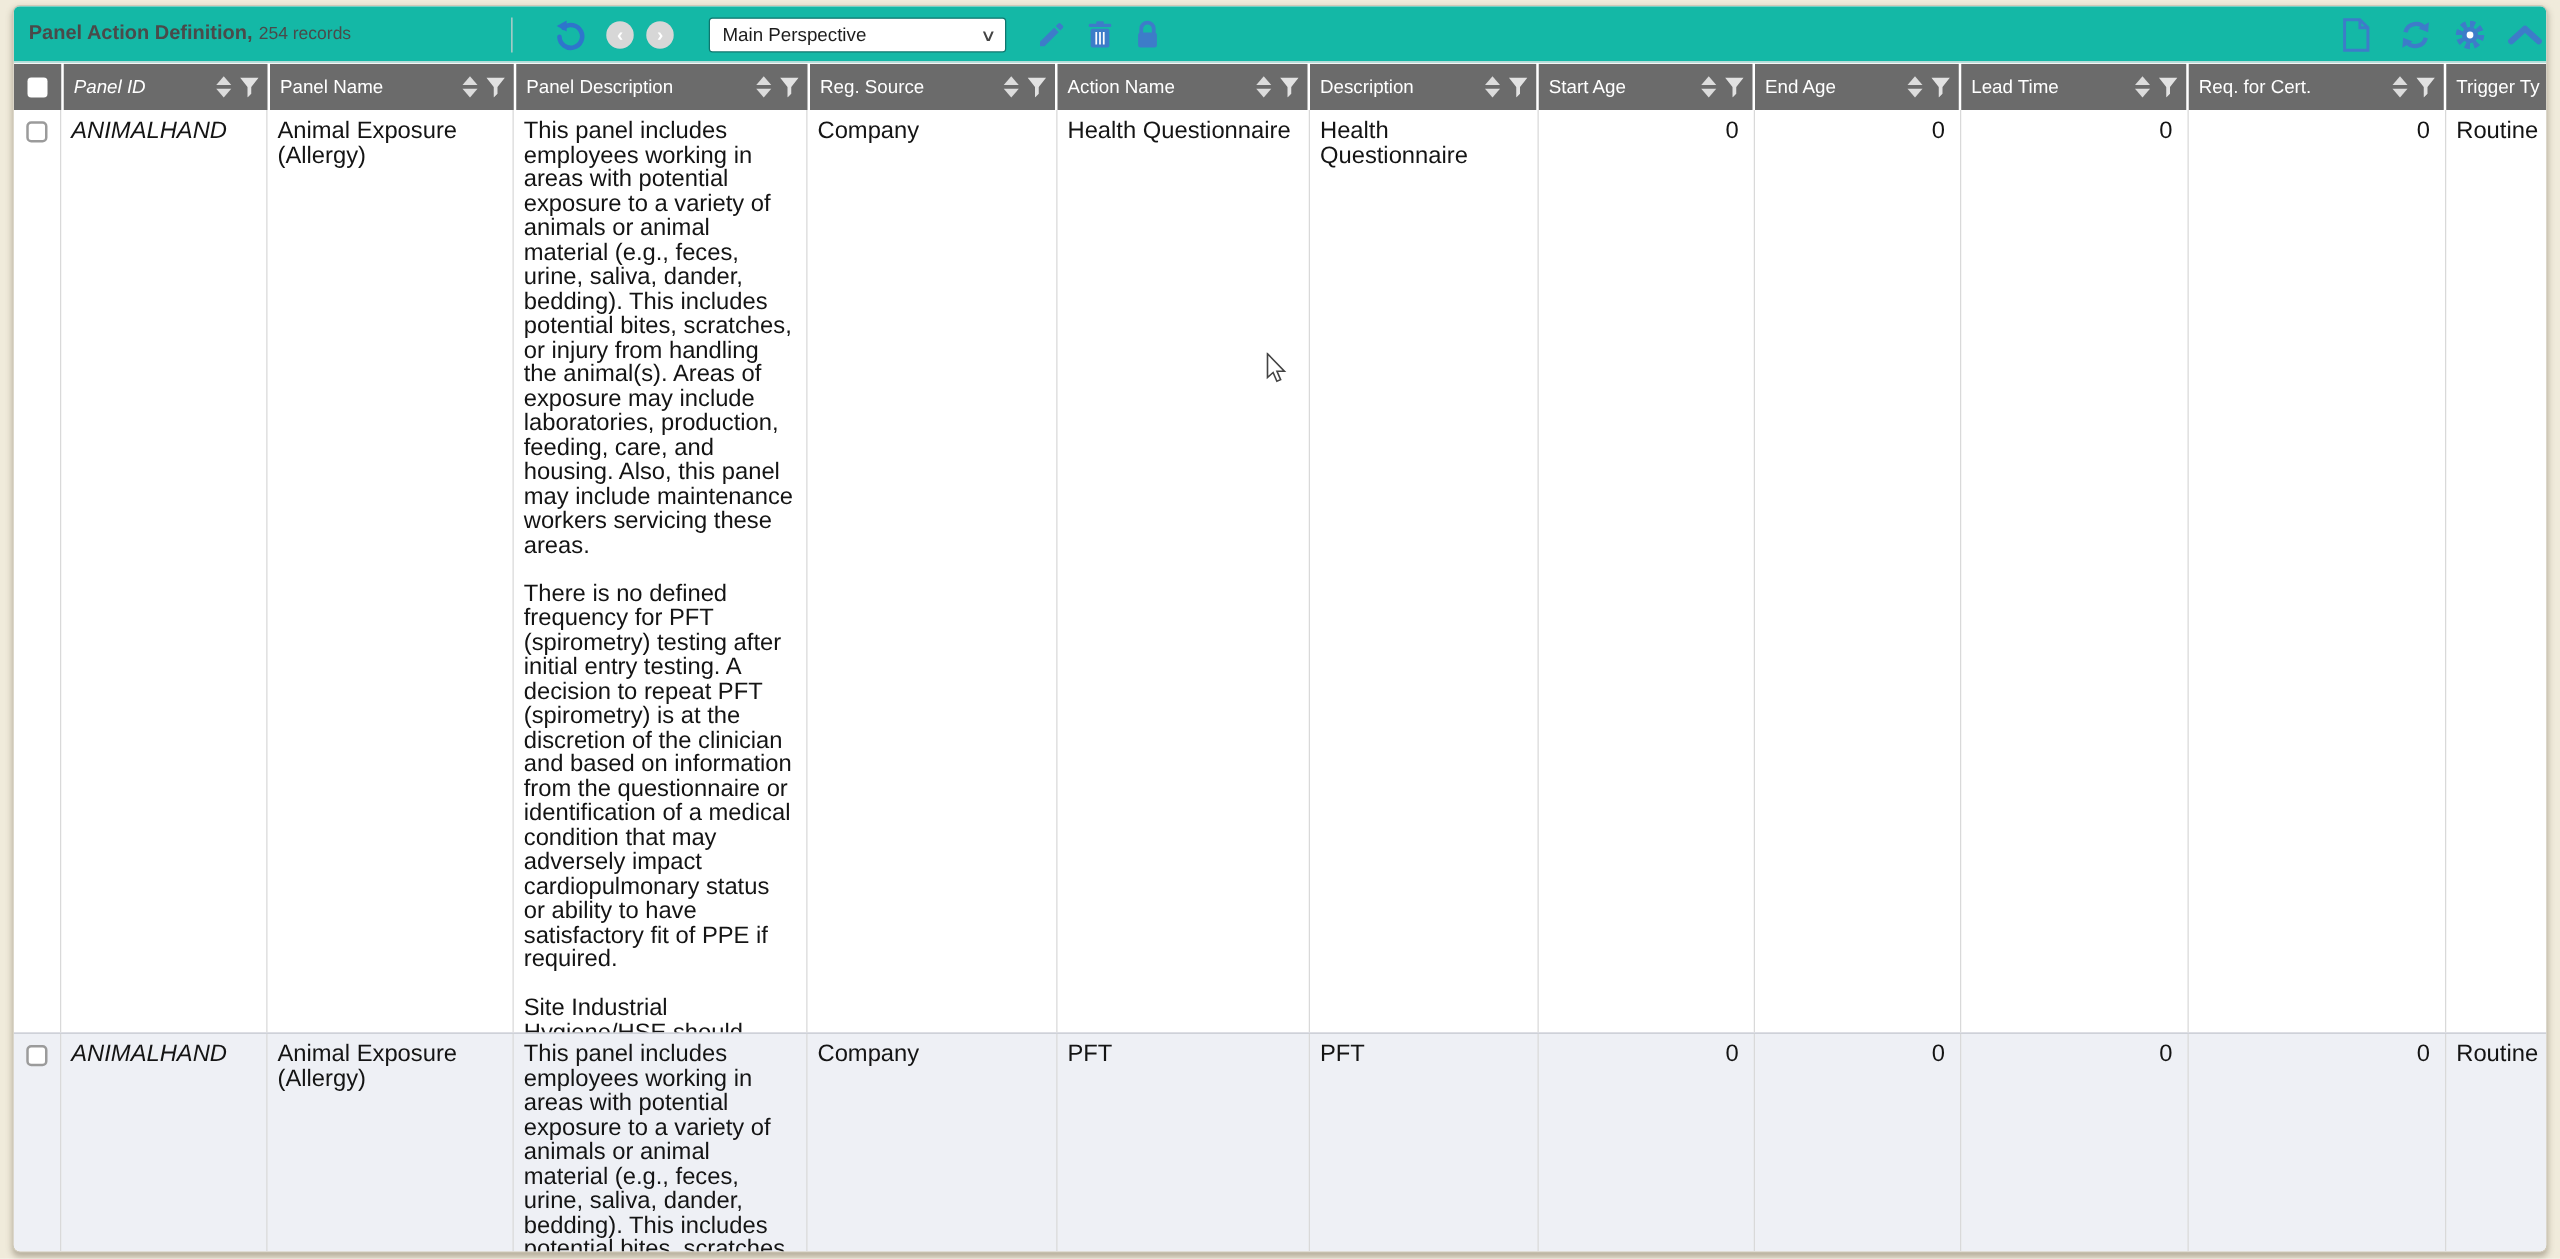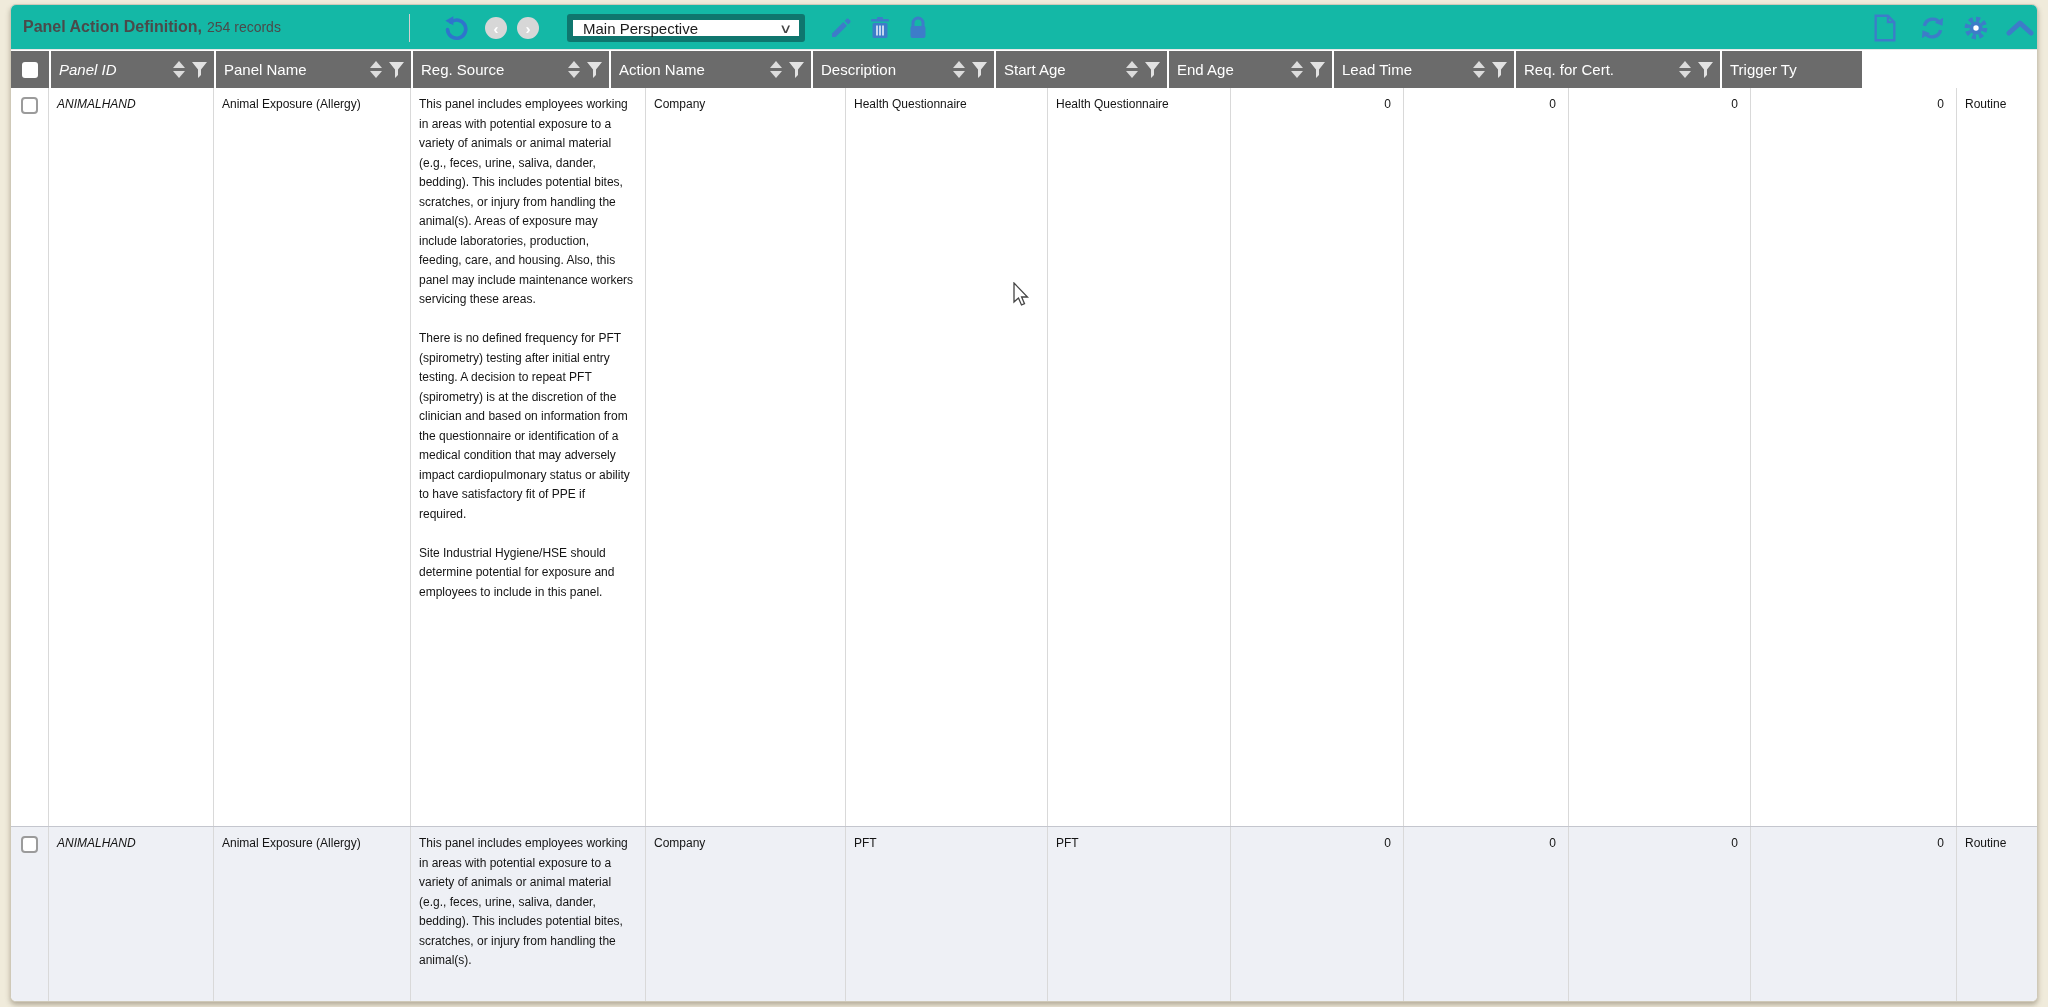--- a/index.html
+++ b/index.html
@@ -32,21 +32,21 @@
     position:absolute; left:398px; top:9px; width:1px; height:28px; background:#d0d0d0;
   }
   .tb-icon { position:absolute; top:9px; width:28px; height:28px; cursor:pointer; }
   .circle-btn {
     position:absolute; top:12px; width:22px; height:22px; border-radius:50%;
     background:#d7d7d7; color:#fff; font-size:15px; font-weight:bold;
     display:flex; align-items:center; justify-content:center; line-height:1;
   }
   .dropdown {
     position:absolute; left:556px; top:9px; width:238px; height:28px;
-    border:6px solid #0f766e; border-radius:3px; background:#fff;
+    border:1px solid #0f766e; border-radius:3px; background:#fff;
     display:flex; align-items:center; padding:0 8px 0 10px; cursor:pointer;
   }
   .dropdown .dd-label { font-size:15px; color:#1c1c1c; flex:1; white-space:nowrap; }
   .dd-chevron { font-size:13px; color:#444; transform:scaleX(1.4); }
   
   .grid { position:absolute; left:0; top:46px; right:0; bottom:0; }
   .hdr-row {
     display:flex; height:37px; background:#fff; align-items:stretch; overflow:hidden;
   }
   .hdr-cell {
@@ -62,21 +62,21 @@
   .hdr-checkbox {
     width:16px; height:16px; background:#fff; border-radius:3px; cursor:pointer;
   }
   
   .row { display:flex; background:#fff; overflow:hidden; align-items:stretch; }
   .row.alt { background:#eef0f5; border-top:1px solid #c4c6ce; }
   .row-1 { height:738px; }
   .row-2 { height:179px; }
   .cell {
     flex:0 0 auto; border-right:1px solid #d9d9d9;
-    font-size:12px; line-height:19.5px; color:#141414;
+    font-size:19px; line-height:19.5px; color:#141414;
     padding:7px 10px 6px 8px; overflow:hidden;
   }
   .cell.num { text-align:right; padding-right:12px; }
   .cell.desc { white-space:pre-line; }
   .cb-cell { display:flex; justify-content:center; padding:9px 0 0 0; }
   .row-checkbox {
     width:17px; height:17px; border:2px solid #9b9b9b; border-radius:4px;
     background:#fff; cursor:pointer;
   }
   
@@ -202,20 +202,32 @@
             <span class="sort-stack">
               <span class="tri-up"></span>
               <span class="tri-dn"></span>
             </span>
             <svg width="15" height="16" viewBox="0 0 15 16" fill="#e2e2e2">
               <path d="M0 0 H15 L9 7.5 V13 L6 16 V7.5 Z"></path>
             </svg>
           </span>
       </div>
 
+      <div class="hdr-cell c3">
+        <span>Panel Description</span>
+        <span class="hdr-icons">
+            <span class="sort-stack">
+              <span class="tri-up"></span>
+              <span class="tri-dn"></span>
+            </span>
+            <svg width="15" height="16" viewBox="0 0 15 16" fill="#e2e2e2">
+              <path d="M0 0 H15 L9 7.5 V13 L6 16 V7.5 Z"></path>
+            </svg>
+          </span>
+      </div>
 
       <div class="hdr-cell c4">
         <span>Reg. Source</span>
         <span class="hdr-icons">
             <span class="sort-stack">
               <span class="tri-up"></span>
               <span class="tri-dn"></span>
             </span>
             <svg width="15" height="16" viewBox="0 0 15 16" fill="#e2e2e2">
               <path d="M0 0 H15 L9 7.5 V13 L6 16 V7.5 Z"></path>

